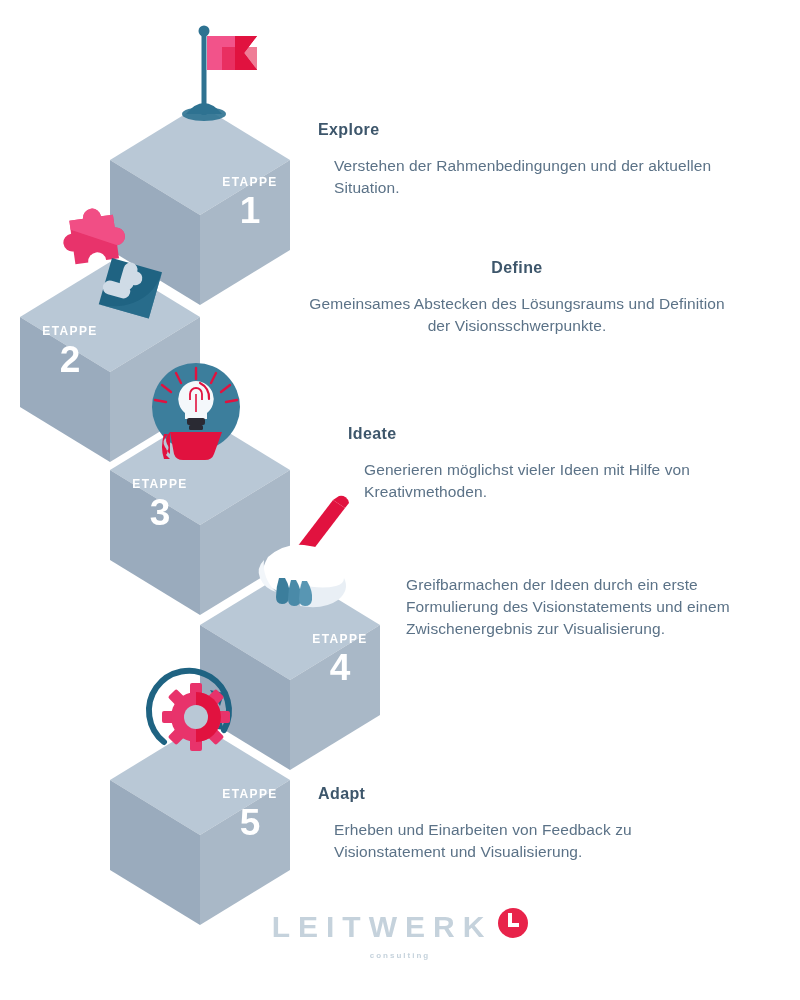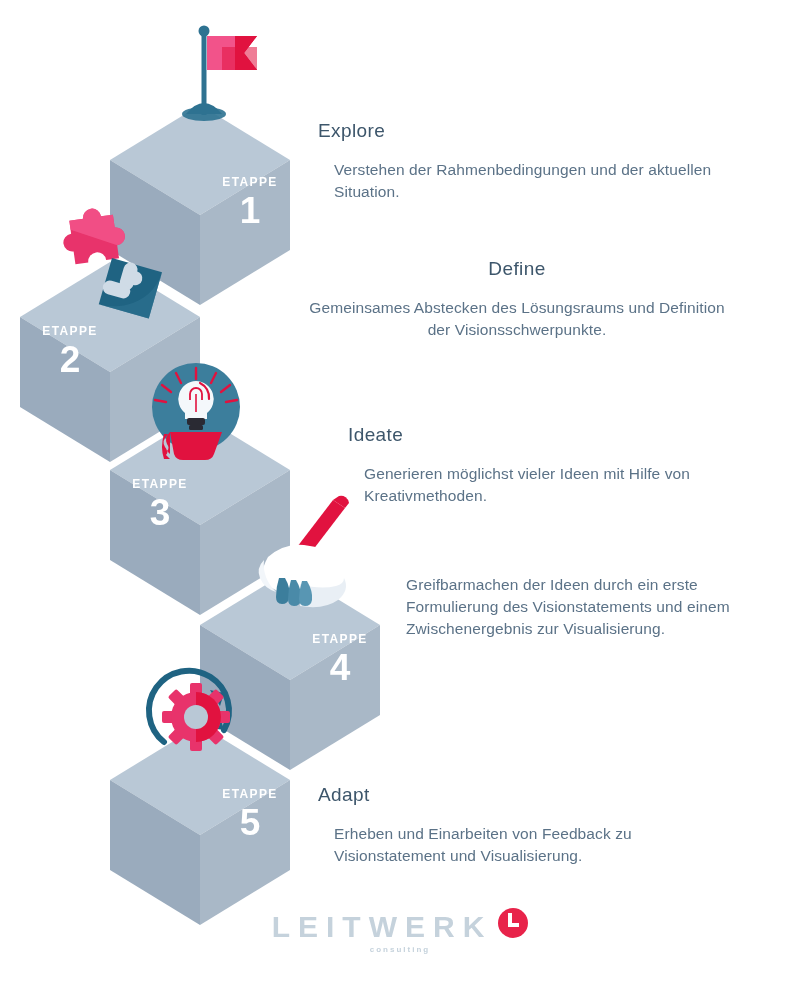--- a/index.html
+++ b/index.html
@@ -11,21 +11,21 @@
     position:relative;
   }
   #stage{position:relative;width:800px;height:1000px;}
 
   
   #cubes{position:absolute;left:0;top:0;width:800px;height:1000px;}
 
   
   .step-text{position:absolute;}
   .step-title{
-    font-size:19px;font-weight:normal;color:#3d566b;
+    font-size:16px;font-weight:bold;color:#3d566b;
     letter-spacing:.4px;margin:0 0 2px 0;line-height:1.2;
   }
   .step-desc{
     font-size:15.5px;color:#5b7287;line-height:1.42;margin:16px;
     letter-spacing:.1px;font-weight:400;
   }
 
   .t1{left:318px;top:120px;width:420px;}
   .t2{left:292px;top:258px;width:450px;text-align:center;}
   .t3{left:348px;top:424px;width:430px;}
@@ -58,21 +58,21 @@
   .logo-mark::after{
     content:"";position:absolute;left:10px;top:5px;
     width:4px;height:14px;background:#ffffff;
   }
   .logo-mark::before{
     content:"";position:absolute;left:10px;top:15px;
     width:11px;height:4px;background:#ffffff;
   }
   .logo-sub{
     font-size:8px;color:#c5d2dc;letter-spacing:2px;
-    margin-top:3px;font-weight:bold;
+    margin-top:9px;font-weight:bold;
   }
 </style>
 </head>
 <body>
 
 <div id="stage">
 
   <svg id="cubes" viewBox="0 0 800 1000">
     <defs>
       <clipPath id="clipTop1">

